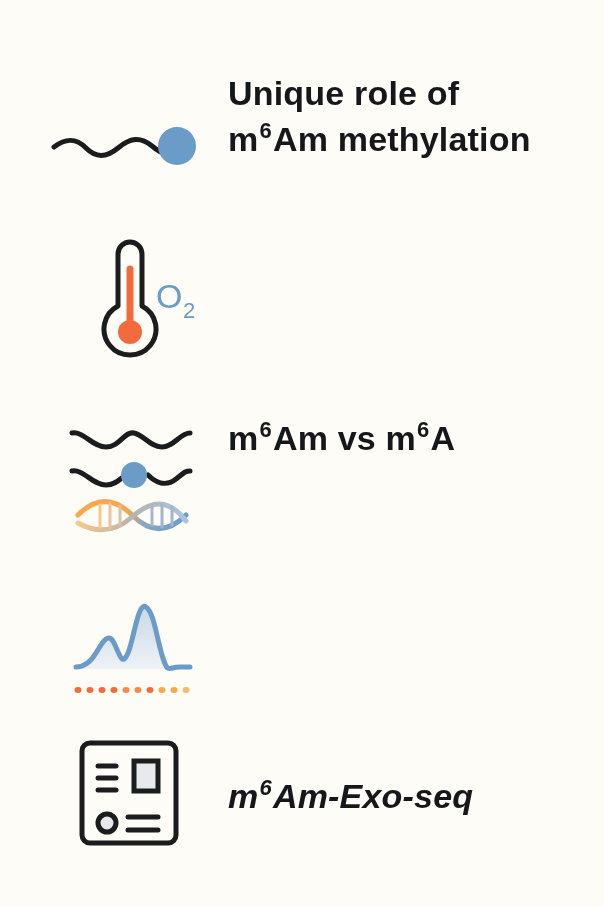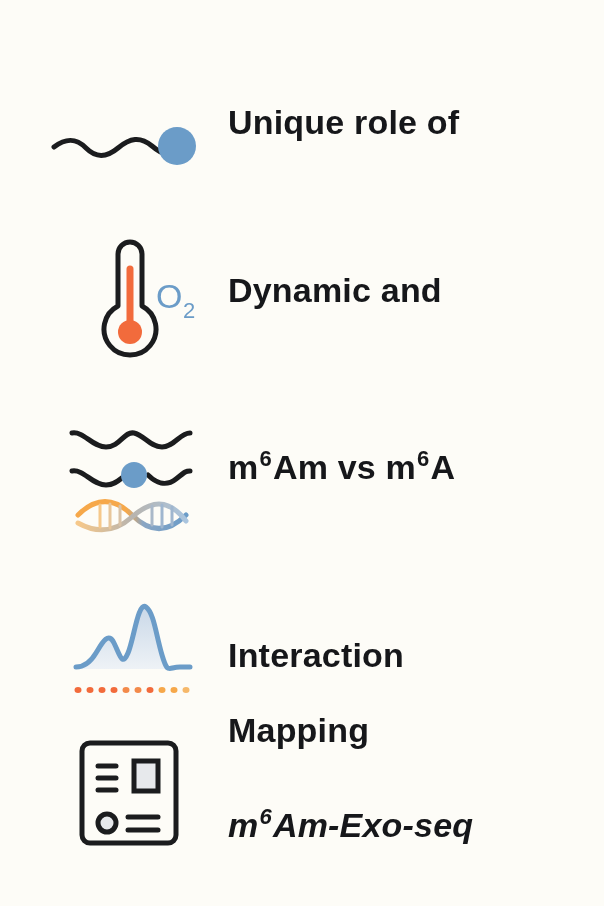--- a/index.html
+++ b/index.html
@@ -24,53 +24,53 @@
     position: absolute;
     left: 228px;
     font-family: "Liberation Sans", "DejaVu Sans", sans-serif;
     font-weight: 700;
     font-size: 34px;
     line-height: 46px;
     color: #16171a;
     letter-spacing: 0.2px;
     white-space: nowrap;
   }
-  .label .line { display: block; margin-top: 29px; }
+  .label .line { display: block; }
   sup.sup {
     font-size: 22px;
     vertical-align: 13px;
     line-height: 0;
     margin: 0 1px 0 1px;
   }
 </style>
 </head>
 <body>
 
 <div class="page">
 
   <div class="row" style="top:60px;height:120px;">
     <svg class="icon" style="left:48px;top:60px;" width="156" height="50" viewBox="0 0 156 50">
       <path d="M6 27 C 18 18, 28 18, 38 28 S 58 38, 70 28 S 92 16, 104 26 S 118 34, 128 28" fill="none" stroke="#1b1c1e" stroke-width="5" stroke-linecap="round"></path>
       <circle cx="129" cy="26" r="19" fill="#6b9cc8"></circle>
     </svg>
     <div class="label" style="top:10px;">
       <span class="line">Unique role of</span>
+      <span class="line"><span>m</span><sup class="sup">6</sup><span>Am methylation</span></span>
     </div>
   </div>
 
   <div class="row" style="top:230px;height:140px;">
     <svg class="icon" style="left:92px;top:6px;" width="120" height="128" viewBox="0 0 120 128">
       <path d="M26 70 L26 18 A 12 12 0 0 1 50 18 L50 70 A 26 26 0 1 1 26 70 Z" fill="#fdfcf7" stroke="#1b1c1e" stroke-width="5" stroke-linejoin="round"></path>
       <line x1="38" y1="33" x2="38" y2="92" stroke="#f26b3c" stroke-width="7" stroke-linecap="round"></line>
       <circle cx="38" cy="96" r="12" fill="#f26b3c"></circle>
       <text x="64" y="72" font-family="Liberation Sans, DejaVu Sans, sans-serif" font-size="34" fill="#6b9cc8">O</text>
       <text x="91" y="82" font-family="Liberation Sans, DejaVu Sans, sans-serif" font-size="22" fill="#6b9cc8">2</text>
     </svg>
     <div class="label" style="top:8px;">
-      <span class="line">Dynamic and</span>
     </div>
   </div>
 
   <div class="row" style="top:415px;height:130px;">
     <svg class="icon" style="left:66px;top:6px;" width="130" height="126" viewBox="0 0 130 126">
       <defs>
         <linearGradient id="dnaA" x1="0" x2="1" y1="0" y2="0">
           <stop offset="0" stop-color="#f6a84a"></stop>
           <stop offset="0.45" stop-color="#f6a84a"></stop>
           <stop offset="0.6" stop-color="#8aa6c4"></stop>
@@ -120,24 +120,20 @@
         <ellipse cx="34" cy="93" rx="3.5" ry="3" fill="#f26b3c"></ellipse>
         <ellipse cx="46" cy="93" rx="3.5" ry="3" fill="#f26b3c"></ellipse>
         <ellipse cx="58" cy="93" rx="3.5" ry="3" fill="#f38a4a"></ellipse>
         <ellipse cx="70" cy="93" rx="3.5" ry="3" fill="#f38a4a"></ellipse>
         <ellipse cx="82" cy="93" rx="3.5" ry="3" fill="#f26b3c"></ellipse>
         <ellipse cx="94" cy="93" rx="3.5" ry="3" fill="#f6a84a"></ellipse>
         <ellipse cx="106" cy="93" rx="3.5" ry="3" fill="#f6a84a"></ellipse>
         <ellipse cx="118" cy="93" rx="3.5" ry="3" fill="#f6b86a"></ellipse>
       </g>
     </svg>
-    <div class="label" style="top:8px;">
-      <span class="line">Interaction</span>
-      <span class="line">Mapping</span>
-    </div>
   </div>
 
   <div class="row" style="top:735px;height:120px;">
     <svg class="icon" style="left:78px;top:4px;" width="102" height="108" viewBox="0 0 102 108">
       <rect x="4" y="4" width="94" height="100" rx="8" ry="8" fill="#fdfcf7" stroke="#1b1c1e" stroke-width="5"></rect>
       <g stroke="#1b1c1e" stroke-width="5" stroke-linecap="round">
         <line x1="20" y1="27" x2="38" y2="27"></line>
         <line x1="20" y1="39" x2="38" y2="39"></line>
         <line x1="20" y1="51" x2="38" y2="51"></line>
         <line x1="50" y1="78" x2="80" y2="78"></line>

